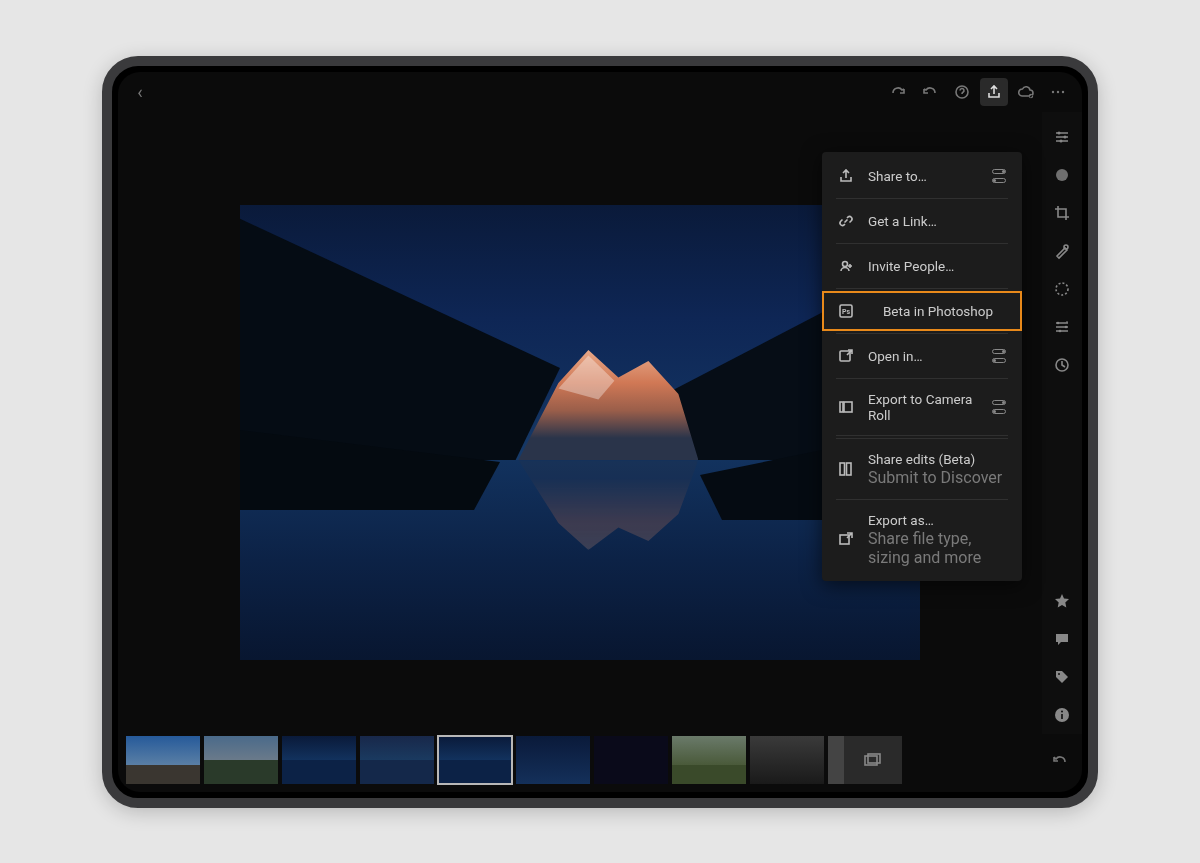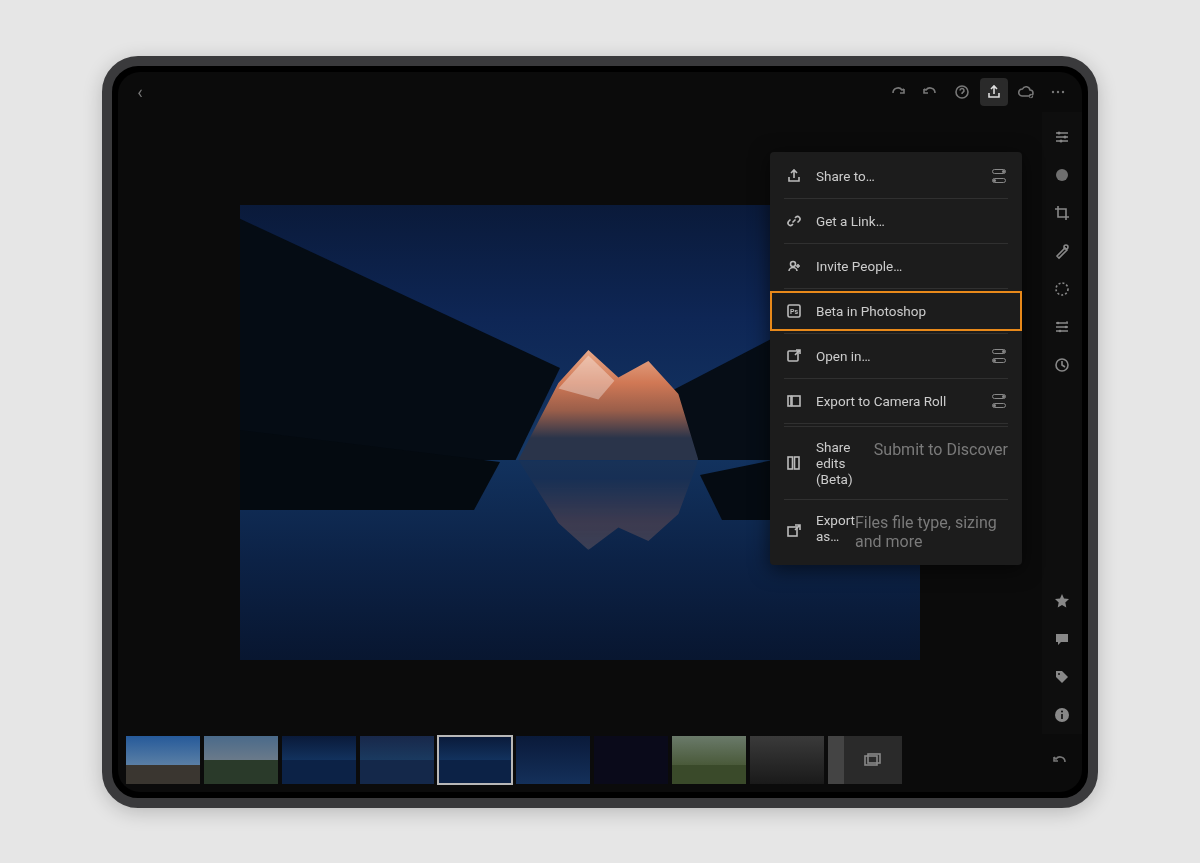--- a/index.html
+++ b/index.html
@@ -144,21 +144,21 @@
     display: flex; align-items: center; justify-content: center;
     border-radius: 4px;
     cursor: pointer;
   }
   .rail .rspacer { flex: 1; }
   
   .share-menu {
     position: absolute;
     top: 40px;
     right: 60px;
-    width: 252px;
+    width: 200px;
     background: #1c1c1c;
     border-radius: 4px;
     box-shadow: 0 4px 20px rgba(0,0,0,0.6);
     z-index: 10;
     padding: 4px 0;
   }
   .menu-item {
     display: flex;
     align-items: center;
     padding: 10px 14px;
@@ -173,21 +173,21 @@
     display: flex; align-items: center; justify-content: center;
     color: #bbb;
     flex-shrink: 0;
   }
   .menu-item .mi-label { flex: 1; }
   .menu-item .mi-sub {
     font-size: 16px;
     color: #7a7a7a;
     margin-top: 1px;
   }
-  .menu-item .mi-text { display: flex; flex-direction: row; flex: 1; }
+  .menu-item .mi-text { display: flex; flex-direction: column; flex: 1; }
   .menu-item .mi-toggle {
     width: 16px; height: 14px;
     display: flex; flex-direction: column; justify-content: space-between;
   }
   .menu-item .mi-toggle span {
     display: block; height: 5px; width: 14px;
     border: 1px solid #888; border-radius: 3px;
     position: relative;
   }
   .menu-item .mi-toggle span::after {
@@ -197,20 +197,21 @@
   .menu-item .mi-toggle span:first-child::after { right: 0; }
   .menu-item .mi-toggle span:last-child::after { left: 0; }
   .menu-sep {
     height: 1px;
     background: #303030;
     margin: 2px 14px;
   }
   .menu-item.highlighted {
     outline: 2px solid #e8891a;
     outline-offset: -2px;
+    text-align: center;
   }
   
   .filmstrip {
     height: 58px;
     display: flex;
     align-items: center;
     padding: 0 8px 6px 8px;
     gap: 4px;
   }
   .thumb {
@@ -388,21 +389,21 @@
         <div class="menu-sep"></div>
         <div class="menu-item">
           <span class="mi-icon">
             <svg width="16" height="16" viewBox="0 0 16 16">
                 <rect class="ico" x="2" y="4" width="9" height="9"></rect>
                 <path class="ico" d="M9 2h5v5M14 2l-5 5"></path>
               </svg>
           </span>
           <span class="mi-text">
             <span class="mi-label">Export as…</span>
-            <span class="mi-sub">Files file type, sizing and more</span>
+            <span class="mi-sub">Share file type, sizing and more</span>
           </span>
         </div>
       </div>
 
       <div class="rail">
         <div class="rbtn">
           <svg width="18" height="18" viewBox="0 0 18 18">
               <path class="ico" d="M3 5h12M3 9h12M3 13h12"></path>
               <circle cx="6" cy="5" r="1.5" fill="currentColor"></circle>
               <circle cx="12" cy="9" r="1.5" fill="currentColor"></circle>

